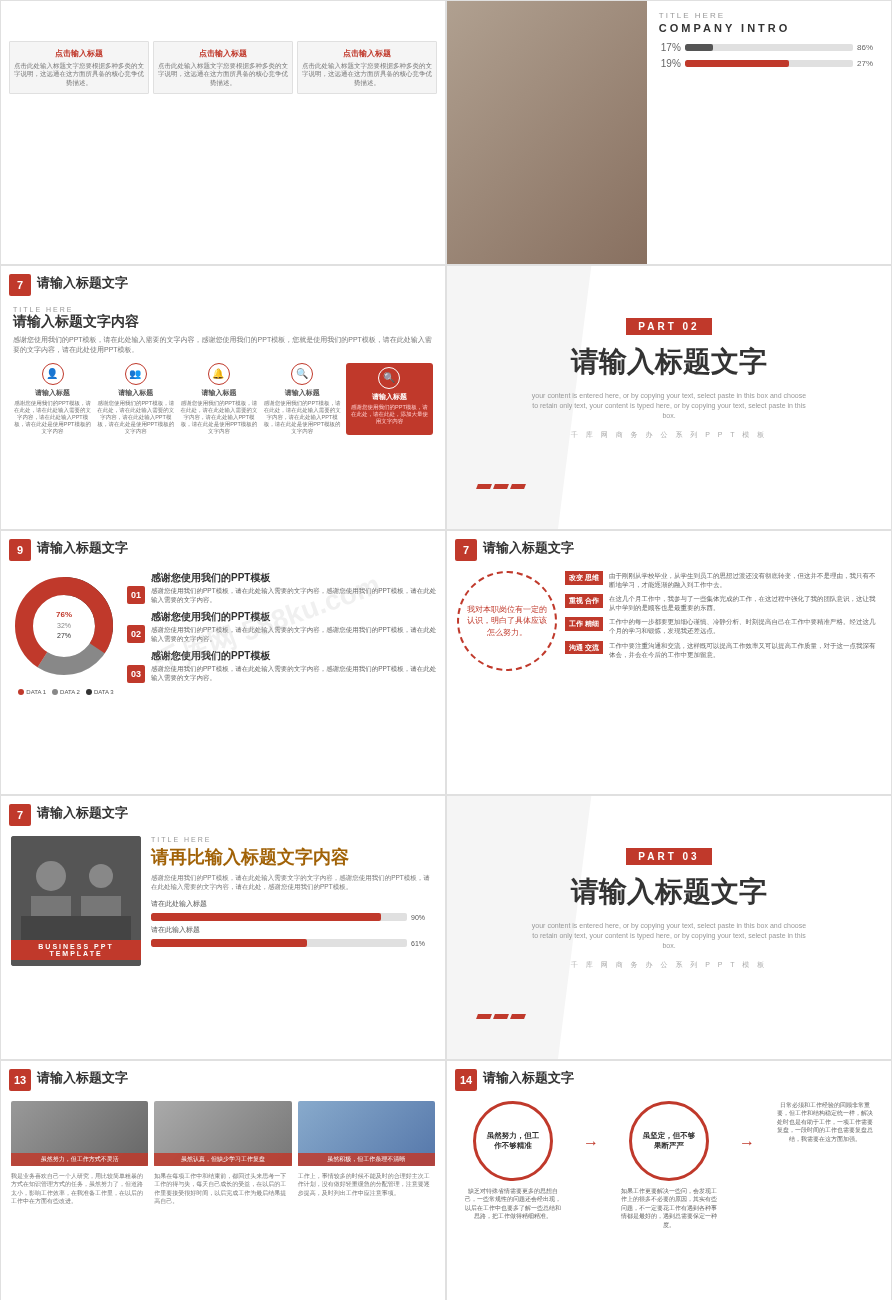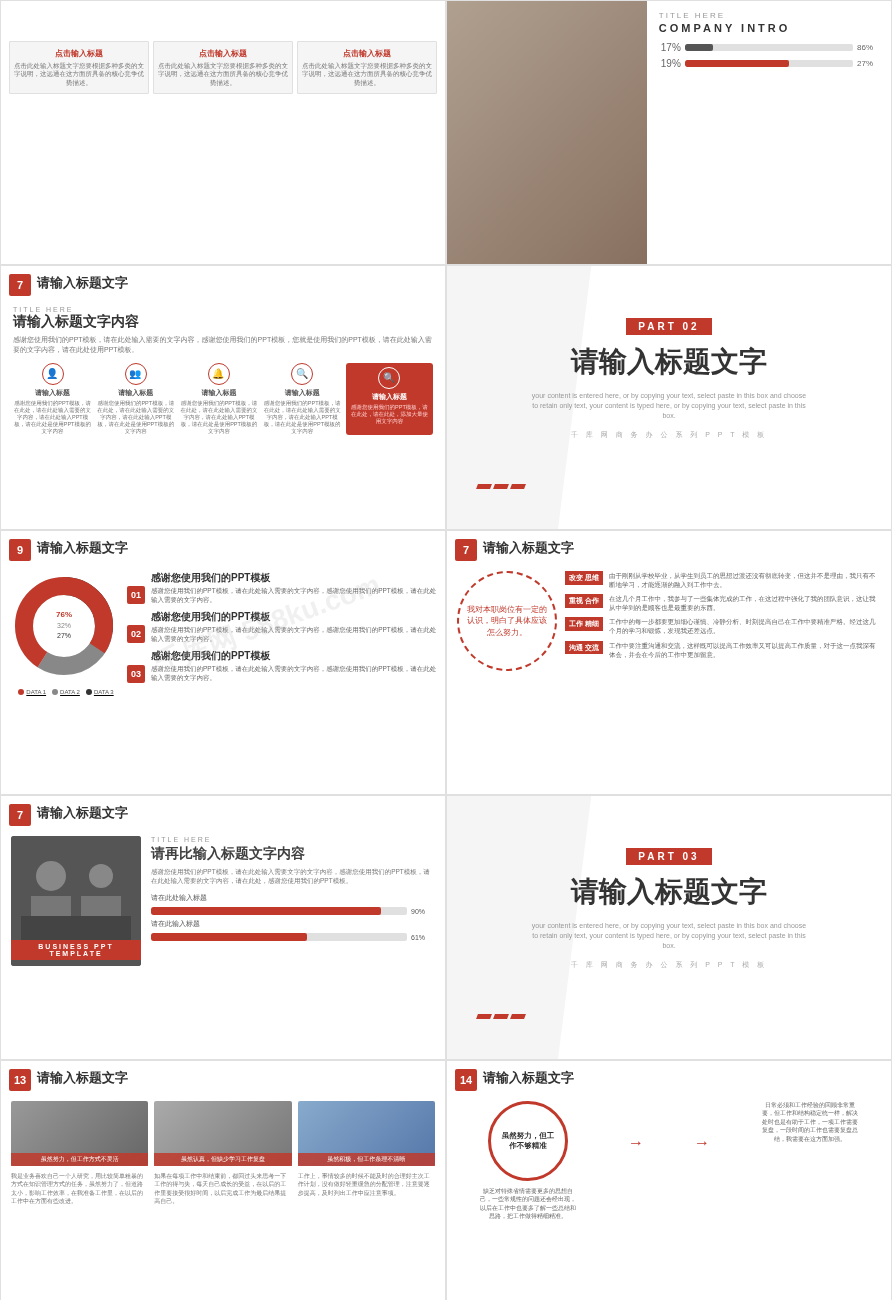--- a/index.html
+++ b/index.html
@@ -495,23 +495,23 @@
 
     .s11-title-here {
       font-size: 7px;
       color: #999;
       letter-spacing: 2px;
       text-transform: uppercase;
       margin-bottom: 2px;
     }
 
     .s11-main-title {
-      font-size: 14px;
-      font-weight: bold;
-      color: #404040;
+      font-size: 18px;
+      font-weight: bold;
+      color: #a16207;
       margin-bottom: 4px;
     }
 
     .s11-desc {
       font-size: 6.5px;
       color: #777;
       line-height: 1.4;
       margin-bottom: 8px;
     }
 
@@ -776,21 +776,21 @@
     </div>
   </div>
 </div>
 
 <div class="row">
 
   <div class="slide slide-left slide-s9">
     <div class="slide-number">9</div>
     <div class="slide-title-bar">请输入标题文字</div>
     <div class="s9-inner">
-      <div style="display:flex;flex-direction:column;align-items:center;text-decoration:underline;">
+      <div style="display:flex;flex-direction:column;align-items:center;">
         <div class="s9-donut">
           <svg viewBox="0 0 110 110">
 
             <circle cx="55" cy="55" r="40" fill="none" stroke="#e0e0e0" stroke-width="18"></circle>
 
             <circle cx="55" cy="55" r="40" fill="none" stroke="#333" stroke-width="18" stroke-dasharray="67.8 184.9" stroke-dashoffset="0" transform="rotate(-90 55 55)"></circle>
 
             <circle cx="55" cy="55" r="40" fill="none" stroke="#888" stroke-width="18" stroke-dasharray="80.4 172.3" stroke-dashoffset="-67.8" transform="rotate(-90 55 55)"></circle>
 
             <circle cx="55" cy="55" r="40" fill="none" stroke="#c0392b" stroke-width="18" stroke-dasharray="190.9 61.8" stroke-dashoffset="-148.2" transform="rotate(-90 55 55)"></circle>
@@ -967,20 +967,24 @@
     <div class="slide-title-bar">请输入标题文字</div>
     <div class="s14-inner">
       <div class="s14-circles">
 
         <div class="s14-circle-wrap">
           <div class="s14-circle">虽然努力，但工作不够精准</div>
           <div class="s14-circle-desc">缺乏对特殊省情需要更多的思想自己，一些常规性的问题还会经出现，以后在工作中也要多了解一些总结和思路，把工作做得精细精准。</div>
         </div>
         <div class="s14-circle-arrow">→</div>
 
+        <div class="s14-circle-wrap">
+          <div class="s14-circle">虽坚定，但不够果断严严</div>
+          <div class="s14-circle-desc">如果工作更要解决一些问，会发现工作上的很多不必要的原因，其实有些问题，不一定要花工作有遇到各种事情都是最好的，遇到总需要保定一种度。</div>
+        </div>
         <div class="s14-circle-arrow">→</div>
 
         <div class="s14-circle-wrap">
           <div class="s14-circle-desc">日常必须和工作经验的回顾非常重要，但工作和结构稳定统一样，解决处时也是有助于工作，一项工作需要复盘，一段时间的工作也需要复盘总结，我需要在这方面加强。</div>
         </div>
       </div>
     </div>
   </div>
 </div>
 

